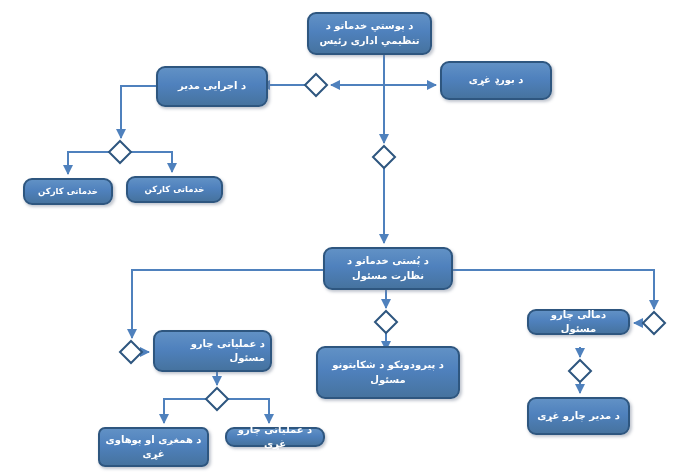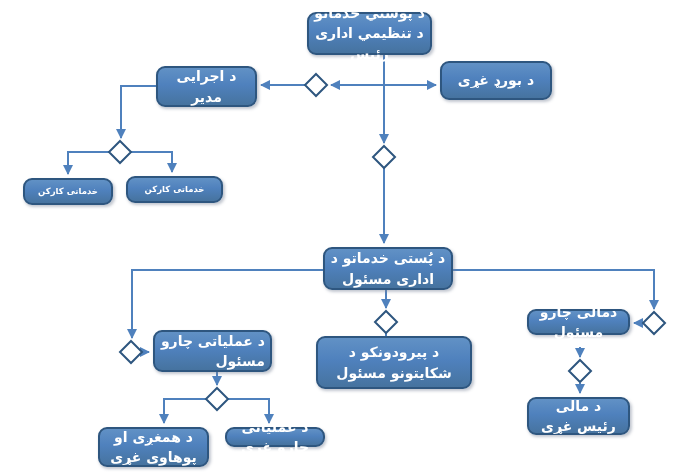--- a/index.html
+++ b/index.html
@@ -17,41 +17,41 @@
     width: 690px; height: 476px;
   }
   .node {
     position: absolute;
     box-sizing: border-box;
     background: linear-gradient(180deg, #6191c5 0%, #4f81bd 45%, #46739f 100%);
     border: 2px solid #2e567f;
     border-radius: 9px;
     color: #ffffff;
     font-weight: bold;
-    font-size: 14px;
+    font-size: 10px;
     line-height: 1.45;
     display: flex;
     align-items: center;
     justify-content: center;
     text-align: center;
     direction: rtl;
     padding: 2px 5px;
     box-shadow: 1.5px 2px 3px rgba(120,130,150,0.45);
   }
   #n-chairman    { left: 307px; top: 12px;  width: 125px; height: 43px; }
-  #n-exec        { left: 156px; top: 66px;  width: 101px; height: 41px; }
+  #n-exec        { left: 156px; top: 66px;  width: 112px; height: 41px; }
   #n-board       { left: 440px; top: 61px;  width: 112px; height: 39px; }
   #n-sw1         { left: 23px;  top: 178px; width: 90px;  height: 27px; font-size: 8.5px; }
   #n-sw2         { left: 126px; top: 176px; width: 97px;  height: 27px; font-size: 8.5px; }
   #n-postal      { left: 323px; top: 247px; width: 130px; height: 43px; }
   #n-ops         { left: 153px; top: 330px; width: 119px; height: 42px; text-align: right; }
-  #n-complaints  { left: 316px; top: 336px; width: 156px; height: 53px; }
+  #n-complaints  { left: 316px; top: 346px; width: 144px; height: 53px; }
   #n-fin         { left: 527px; top: 309px; width: 103px; height: 26px; }
   #n-finm        { left: 527px; top: 397px; width: 103px; height: 38px; }
-  #n-coord       { left: 98px;  top: 427px; width: 111px; height: 40px; }
+  #n-coord       { left: 98px;  top: 427px; width: 111px; height: 40px; border-radius: 7px; }
   #n-opsm        { left: 225px; top: 427px; width: 100px; height: 20px; }
 </style>
 </head>
 <body>
 
 <div class="page">
 
   <svg class="connectors" width="690" height="476" viewBox="0 0 690 476" xmlns="http://www.w3.org/2000/svg">
     <defs>
       <marker id="arr" viewBox="0 0 10 10" refX="9" refY="5" markerUnits="userSpaceOnUse" markerWidth="10" markerHeight="10" orient="auto">
@@ -96,27 +96,27 @@
   <div class="node" id="n-chairman" dir="rtl">د پوستي خدماتو د تنظیمي اداری رئیس</div>
 
   <div class="node" id="n-exec" dir="rtl">د اجرایی مدیر</div>
 
   <div class="node" id="n-board" dir="rtl">د بورډ غړی</div>
 
   <div class="node" id="n-sw1" dir="rtl">خدماتی کارکن</div>
 
   <div class="node" id="n-sw2" dir="rtl">خدماتی کارکن</div>
 
-  <div class="node" id="n-postal" dir="rtl">د پُستی خدماتو د اداری مسئول</div>
+  <div class="node" id="n-postal" dir="rtl">د پُستی خدماتو د نظارت مسئول</div>
 
   <div class="node" id="n-ops" dir="rtl">د عملیاتی چارو مسئول</div>
 
   <div class="node" id="n-complaints" dir="rtl">د پیرودونکو د شکایتونو مسئول</div>
 
   <div class="node" id="n-fin" dir="rtl">دمالی چارو مسئول</div>
 
-  <div class="node" id="n-finm" dir="rtl">د مالی رئیس غړی</div>
+  <div class="node" id="n-finm" dir="rtl">د مدیر چارو غړی</div>
 
   <div class="node" id="n-coord" dir="rtl">د همغږی او پوهاوی غړی</div>
 
   <div class="node" id="n-opsm" dir="rtl">د عملیاتی چارو غړی</div>
 
 </div>
 
 </body></html>

